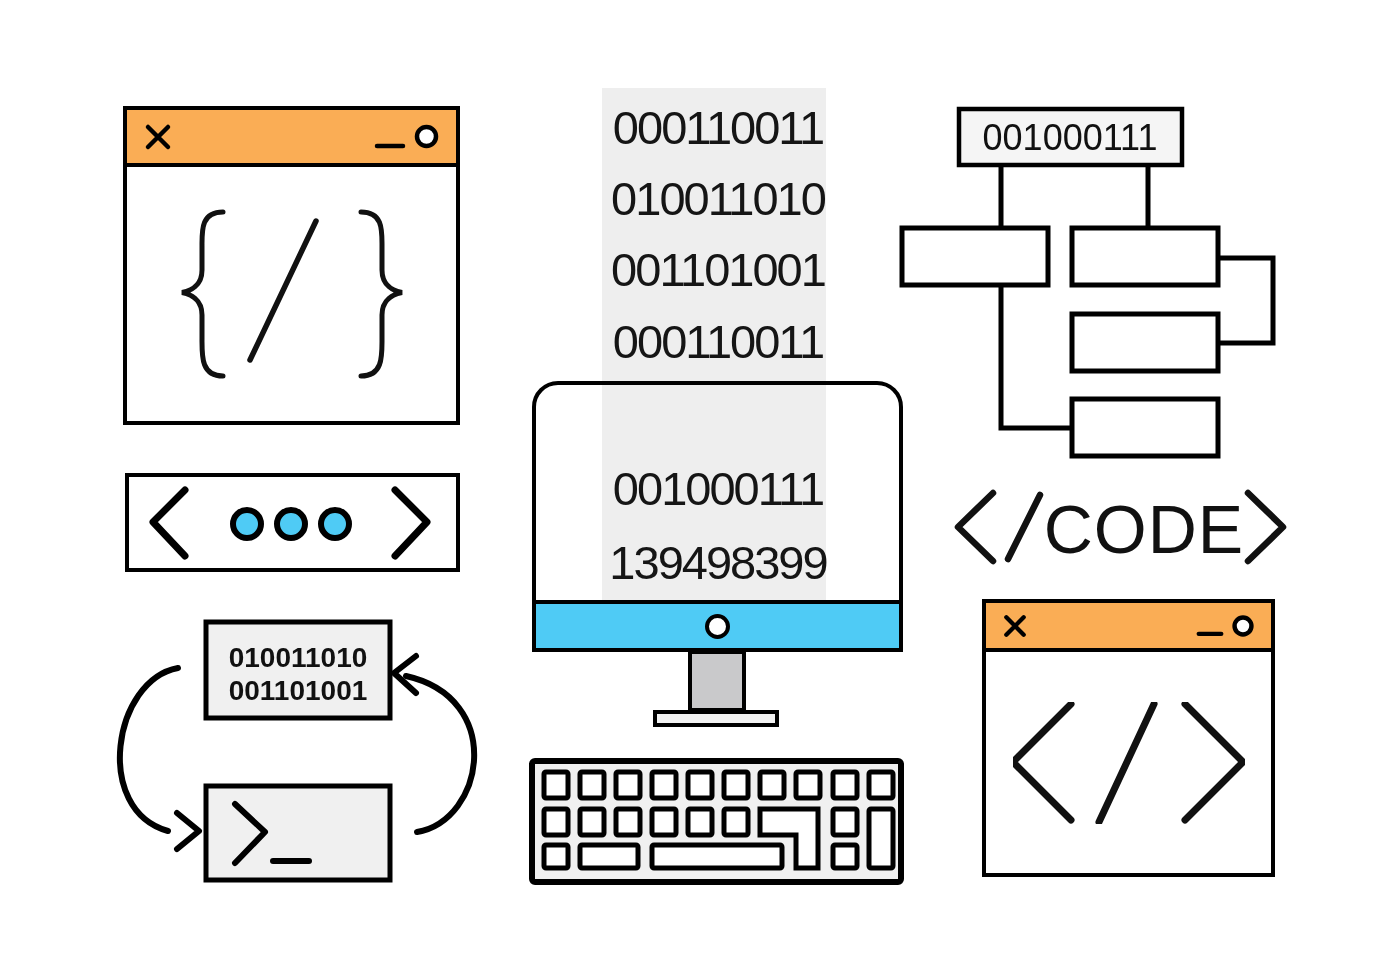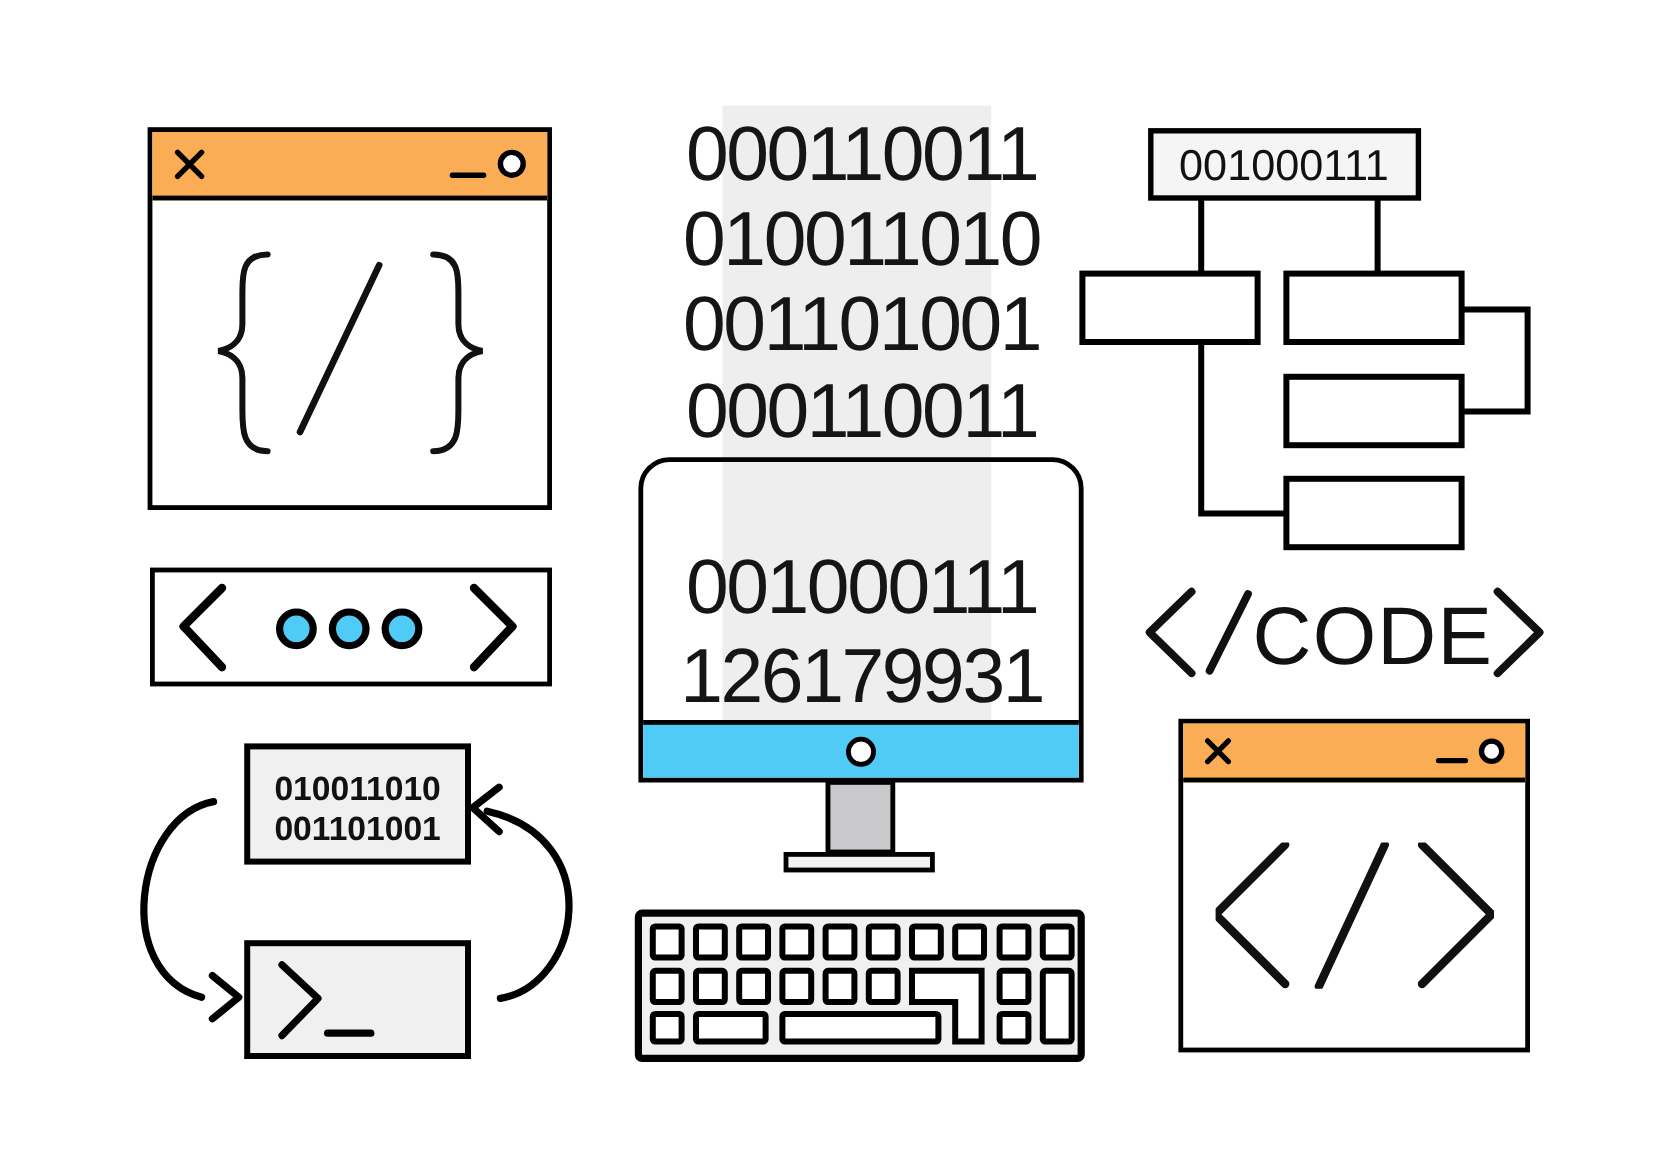--- a/index.html
+++ b/index.html
@@ -10,21 +10,21 @@
   
   .win{border:4px solid #000;background:#fff;box-sizing:border-box;display:flex;flex-direction:column;}
   .titlebar{background:#FAAD55;border-bottom:4px solid #000;display:flex;align-items:center;justify-content:space-between;padding:0 16px;box-sizing:border-box;}
   .tb-right{display:flex;align-items:center;gap:7px;}
   .win-content{flex:1;display:flex;align-items:center;justify-content:center;}
 
   
   .navbar{border:4px solid #000;background:#fff;box-sizing:border-box;display:flex;align-items:center;justify-content:center;}
 
   
-  .bin-line{position:absolute;left:558px;width:320px;text-align:center;font-size:64px;line-height:56px;
+  .bin-line{position:absolute;left:558px;width:320px;text-align:center;font-size:47px;line-height:56px;
             letter-spacing:-2px;color:#151515;font-weight:400;z-index:3;}
   .strip{background:#EEEEEE;z-index:1;}
 
   
   .monitor{border:4px solid #000;border-radius:26px 26px 0 0;box-sizing:border-box;display:flex;flex-direction:column;z-index:2;background:transparent;}
   .monitor-screen{flex:1;}
   .monitor-bar{height:44px;border-top:4px solid #000;background:#4FCBF5;display:flex;align-items:center;justify-content:center;}
   .monitor-btn{width:17px;height:17px;background:#fff;border:4px solid #000;border-radius:50%;}
   .stand{background:#C9C9CB;border:4px solid #000;box-sizing:border-box;}
   .base{background:#F2F2F2;border:4px solid #000;box-sizing:border-box;}
@@ -38,21 +38,21 @@
 
 <div class="canvas">
 
   <div class="abs strip" style="left:602px;top:88px;width:224px;height:512px;"></div>
 
   <div class="bin-line" style="top:100px;">000110011</div>
   <div class="bin-line" style="top:171px;">010011010</div>
   <div class="bin-line" style="top:242px;">001101001</div>
   <div class="bin-line" style="top:314px;">000110011</div>
   <div class="bin-line" style="top:461px;">001000111</div>
-  <div class="bin-line" style="top:535px;">126179931</div>
+  <div class="bin-line" style="top:535px;">139498399</div>
 
   <div class="abs win" style="left:123px;top:106px;width:337px;height:319px;">
     <div class="titlebar" style="height:57px;">
       <svg width="30" height="30" viewBox="0 0 30 30">
         <path d="M5 5 L25 25 M25 5 L5 25" stroke="#000" stroke-width="4.5" stroke-linecap="round" fill="none"></path>
       </svg>
       <div class="tb-right">
         <svg width="32" height="30" viewBox="0 0 32 30">
           <path d="M3 24 H29" stroke="#000" stroke-width="4.5" stroke-linecap="round" fill="none"></path>
         </svg>

